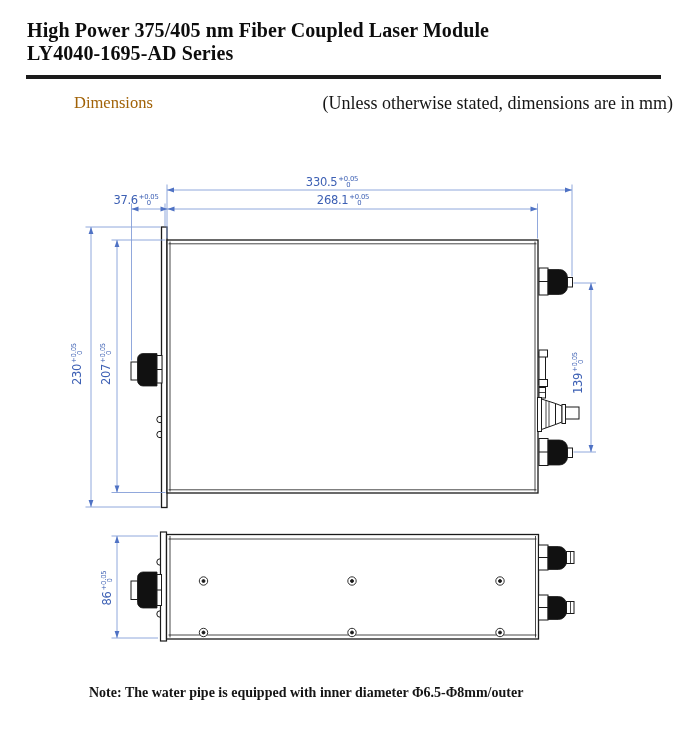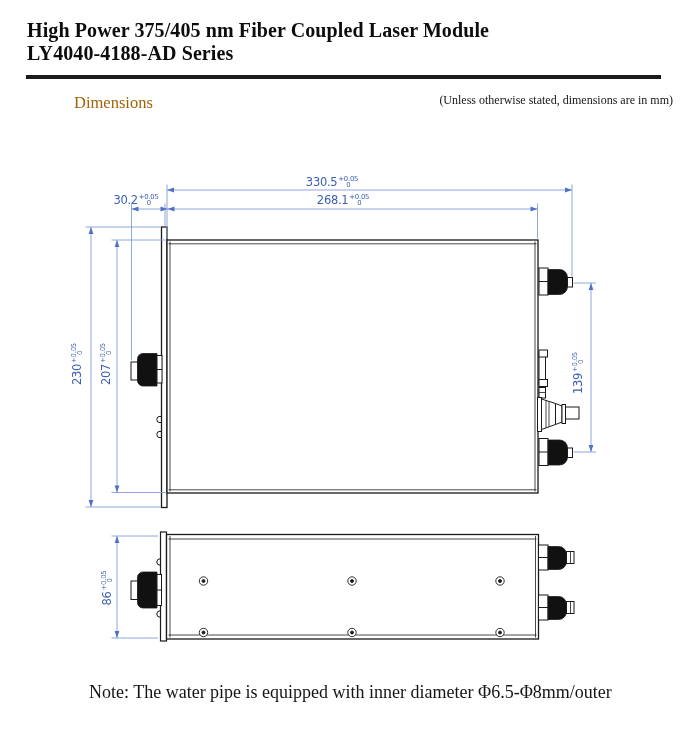--- a/index.html
+++ b/index.html
@@ -3,41 +3,41 @@
 <meta charset="utf-8">
 <style>
   html,body{margin:0;padding:0;background:#fff;}
   #page{position:relative;width:690px;height:752px;background:#ffffff;overflow:hidden;
         font-family:"Liberation Serif","DejaVu Serif",serif;color:#111;}
 
   .doc-title{position:absolute;left:27px;top:19px;font-size:20px;line-height:23px;
              font-weight:bold;color:#0d0d0d;letter-spacing:.1px;white-space:nowrap;}
   .title-rule{position:absolute;left:26px;top:75px;width:635px;height:3.5px;background:#1b1b1b;}
   .section-label{position:absolute;left:46px;top:93px;font-size:16.5px;color:#a16207;margin-left:28px;}
-  .units-note{position:absolute;right:17px;top:93px;font-size:12px;color:#151515;}
-  .footnote{position:absolute;left:89px;top:681px;font-size:18px;line-height:23px;color:#151515;}
+  .units-note{position:absolute;right:17px;top:93px;font-size:18px;color:#151515;}
+  .footnote{position:absolute;left:89px;top:681px;font-size:14px;line-height:23px;color:#151515;font-weight:bold;}
 
   svg.drawing{position:absolute;left:0;top:0;}
 
   .dim{position:absolute;display:flex;align-items:flex-start;white-space:nowrap;
        font-family:"DejaVu Sans","Liberation Sans",sans-serif;color:#3d60b4;
        transform:translate(-50%,-50%);}
   .dim .num{font-size:11.5px;line-height:13px;letter-spacing:-.3px;}
   .dim .tol{display:flex;flex-direction:column;align-items:center;margin-left:1px;
             font-size:6.8px;line-height:6.2px;letter-spacing:-.2px;}
   .dim.v{transform:translate(-50%,-50%) rotate(-90deg);}
 </style>
 </head>
 <body>
 
 <div id="page">
 
   <div class="doc-title">
     <span>High Power 375/405 nm Fiber Coupled Laser Module</span><br>
-    <span>LY4040-4188-AD Series</span>
+    <span>LY4040-1695-AD Series</span>
   </div>
   <div class="title-rule"></div>
 
   <div class="section-label">Dimensions</div>
   <div class="units-note">(Unless otherwise stated, dimensions are in mm)</div>
 
   <svg class="drawing" width="690" height="752" viewBox="0 0 690 752">
 
     <g stroke="#1a1a1a" fill="#fff">
 
@@ -169,21 +169,21 @@
       </span>
   </div>
   <div class="dim h" style="left:343px;top:200px">
     <span class="num">268.1</span>
     <span class="tol">
         <span>+0.05</span>
         <span>0</span>
       </span>
   </div>
   <div class="dim h" style="left:136px;top:200px">
-    <span class="num">30.2</span>
+    <span class="num">37.6</span>
     <span class="tol">
         <span>+0.05</span>
         <span>0</span>
       </span>
   </div>
   <div class="dim v" style="left:77px;top:364px">
     <span class="num">230</span>
     <span class="tol">
         <span>+0.05</span>
         <span>0</span>

